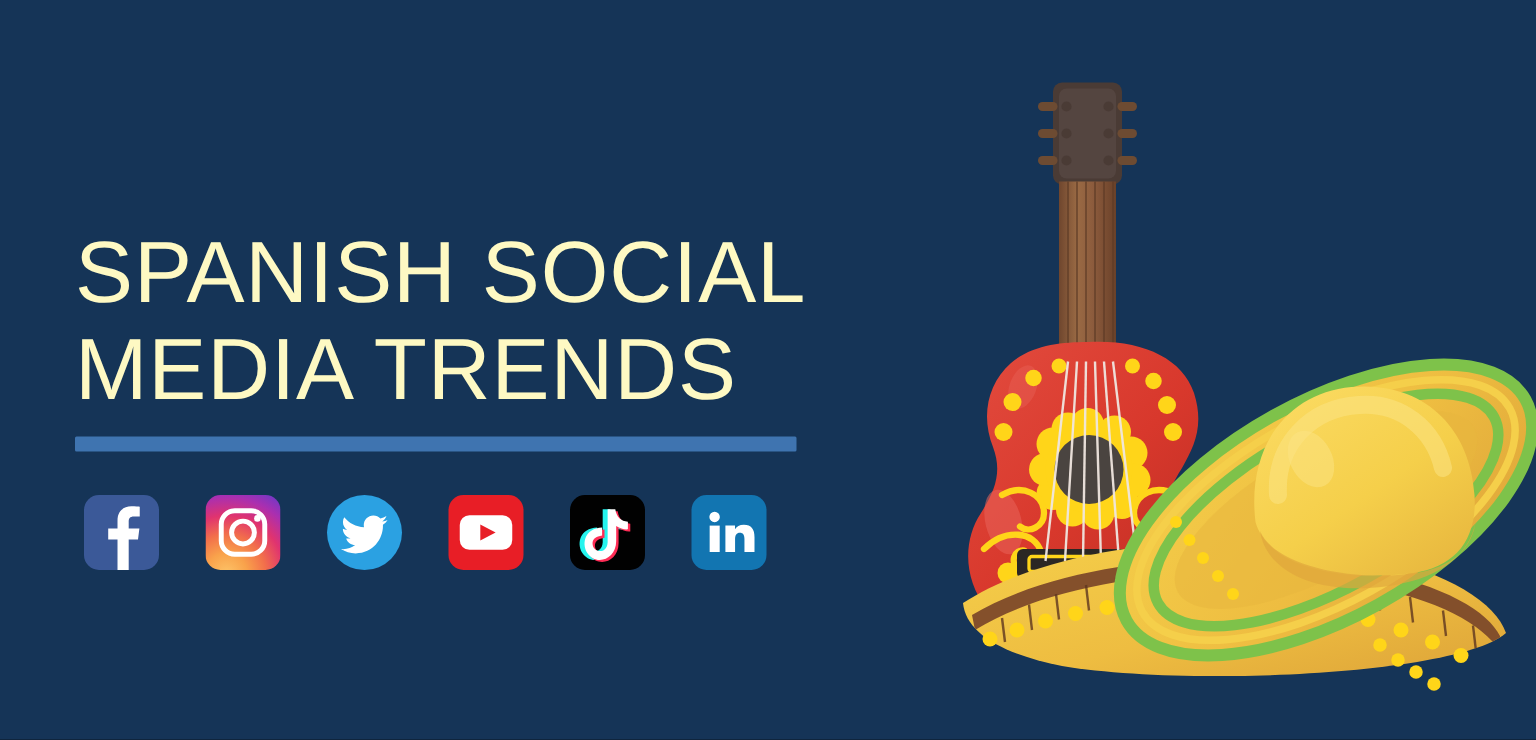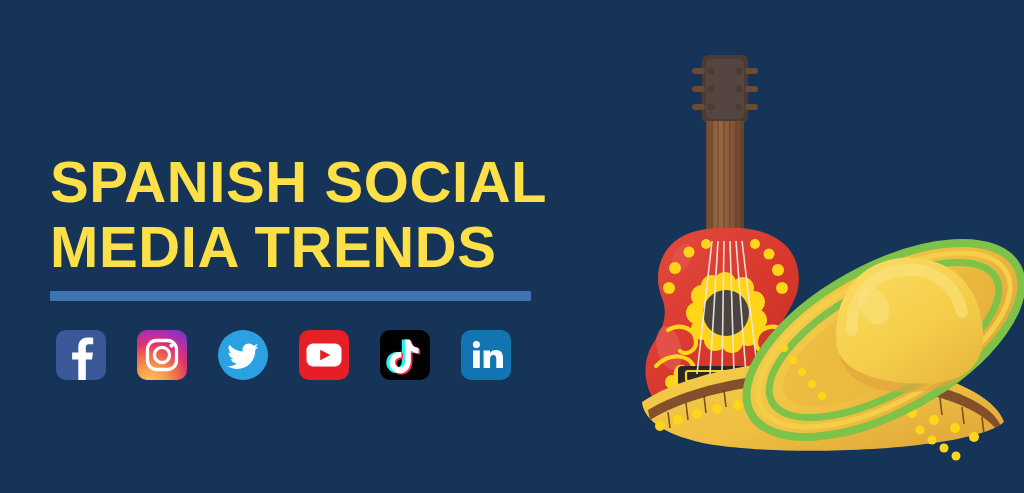--- a/index.html
+++ b/index.html
@@ -19,25 +19,25 @@
 
   
   #text-block {
     position: absolute;
     left: 50px;
     top: 150px;
     width: 560px;
   }
   #headline {
     margin: 0;
-    color: #fde047;
+    color: #fef9c3;
     font-family: "Liberation Sans", sans-serif;
     font-size: 58px;
     line-height: 1.12;
-    font-weight: 700;
+    font-weight: 400;
     letter-spacing: 0.6px;
     white-space: pre-line;
   }
   #divider {
     position: absolute;
     left: 50px;
     top: 291px;
     width: 481px;
     height: 10px;
     background: #3f74b0;

